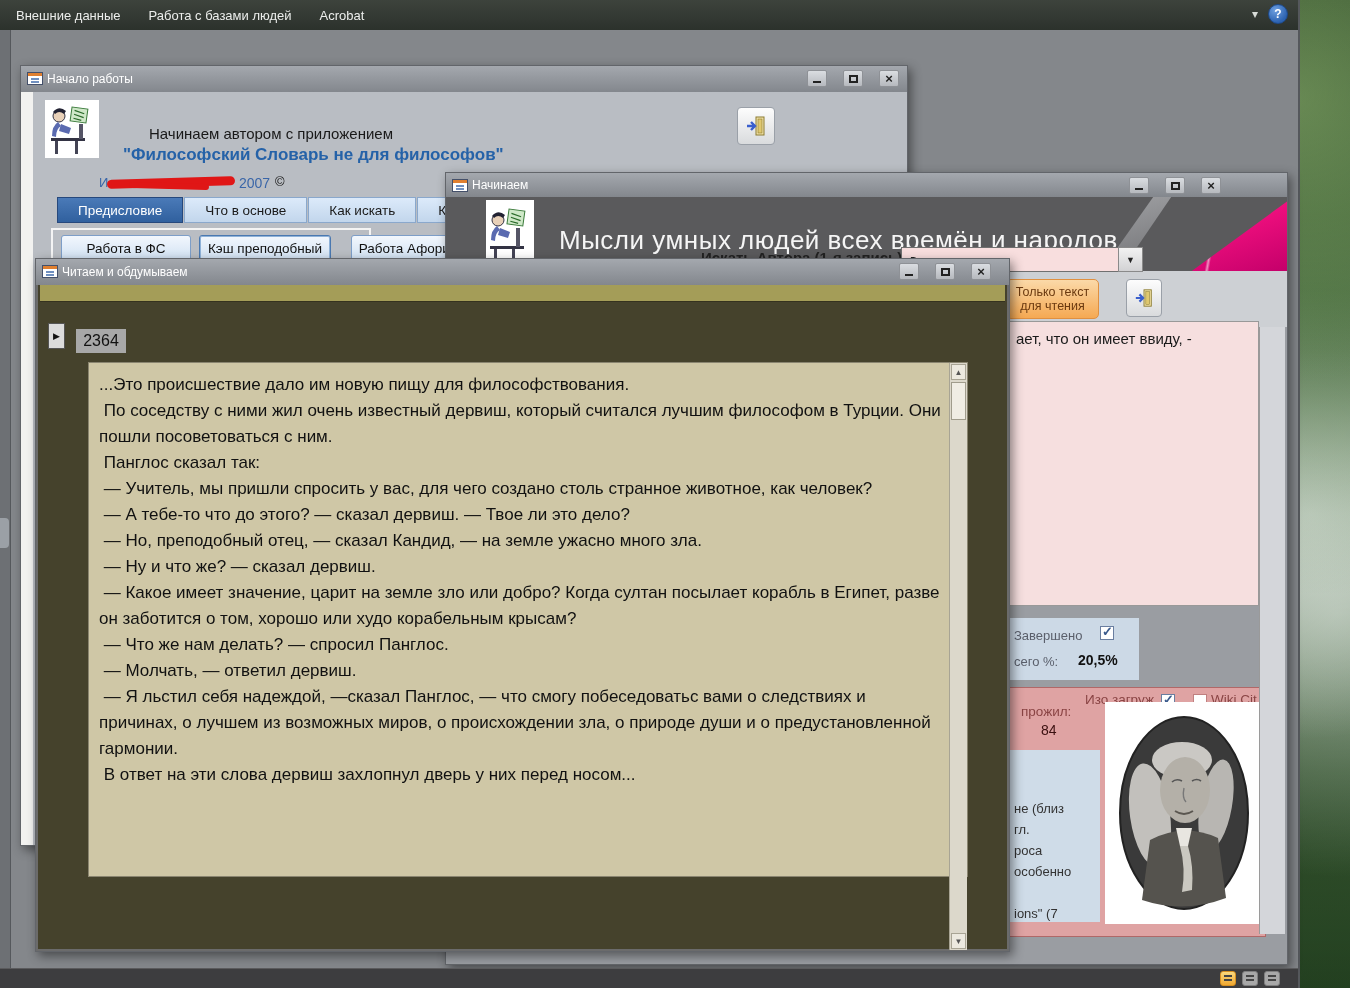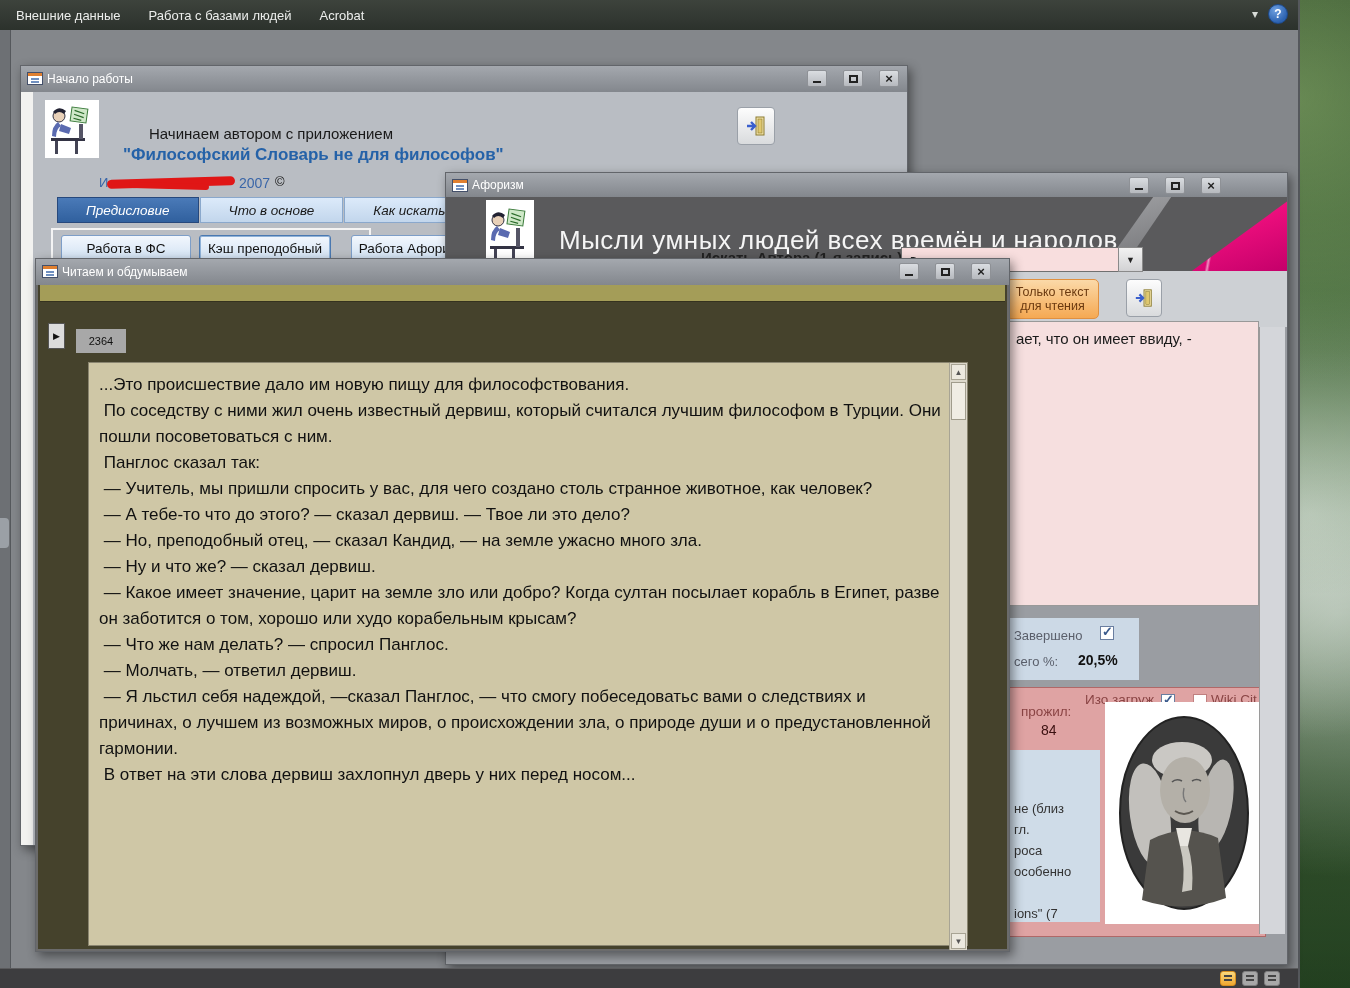--- a/index.html
+++ b/index.html
@@ -67,22 +67,22 @@
   .author-row { position:absolute; left:66px; top:82px; height:16px; font-size:13px; color:#3a66a8; }
   .author-prefix { position:absolute; left:0; top:1px; }
   .scribble { position:absolute; left:8px; top:4px; width:128px; height:9px; background:#e01616; border-radius:5px; transform:rotate(-1.6deg); }
   .scribble2 { position:absolute; left:30px; top:9px; width:80px; height:6px; background:#e01616; border-radius:4px; transform:rotate(1.4deg); }
   .author-year { position:absolute; left:140px; top:1px; color:#3a66a8; font-size:14px; }
   .author-copy { position:absolute; left:176px; top:0; color:#111; font-size:13px; }
   .exit-btn { position:absolute; width:38px; height:38px; border:1px solid #9aa0a8; border-radius:4px;
     background:linear-gradient(#fdfdfd,#d9dbdd); display:flex; align-items:center; justify-content:center; }
   .exit-btn-start { left:704px; top:15px; }
   .start-tabs { position:absolute; left:24px; top:105px; display:flex; }
-  .stab { height:26px; padding:0 28px; font-size:13.5px; display:flex; align-items:center; margin-right:1px;
-    background:linear-gradient(#dceafa,#c2d6ec); border:1px solid #8aa8cc; color:#1a1a1a;font-style:italic; }
+  .stab { height:26px; padding:0 20px; font-size:13.5px; display:flex; align-items:center; margin-right:1px;
+    background:linear-gradient(#dceafa,#c2d6ec); border:1px solid #8aa8cc; color:#1a1a1a; }
   .stab.active { background:linear-gradient(#4a7ab8,#30609e); color:#fff; border-color:#26487c; }
   .btn-group { position:absolute; left:18px; top:136px; width:320px; height:40px; border:2px solid #f4f4f4; }
   .blue-btn { position:absolute; height:27px; border:1px solid #7d9ec8; border-radius:3px; font-size:13.5px;
     background:linear-gradient(#f2f7fd,#cfe0f2); display:flex; align-items:center; justify-content:center; color:#111;text-align:center; }
   .bb1 { left:28px; top:143px; width:130px; }
   .bb2 { left:166px; top:143px; width:132px; border-color:#4a78b0; box-shadow:0 0 0 1px #8fb2d8 inset; }
   .bb3 { left:318px; top:143px; width:122px; }
   .blue-strip { position:absolute; left:20px; top:181px; width:212px; height:13px; background:#2d5d9d; }
 
   
@@ -140,22 +140,22 @@
     display:flex; align-items:center; justify-content:center; }
   .main-right-strip { position:absolute; right:2px; top:130px; width:26px; bottom:30px; background:#d4d6da; border-left:1px solid #9a9a9a; }
 
   
   .win-reader { left:35px; top:258px; width:975px; height:694px; background:#45422c; z-index:30; }
   .reader-body { position:absolute; left:0; top:26px; right:0; bottom:0; background:#45422c; border:2px solid #6b6b6b; border-top:none; }
   .olive-strip { position:absolute; left:2px; top:0; right:2px; height:17px; background:#a49d58; border-bottom:1px solid #35321f; }
   .rec-selector { position:absolute; left:10px; top:38px; width:17px; height:26px; background:#dcdcdc; border:1px solid #555;
     display:flex; align-items:center; justify-content:center; font-size:9px; color:#111; }
   .rec-id { position:absolute; left:38px; top:44px; width:50px; height:24px; background:#a8a8a8; color:#111;
-    font-size:11px; display:flex; align-items:center; justify-content:center; }
-  .reader-text { position:absolute; left:50px; top:77px; width:880px; height:584px; background:#cfc7a6; border:1px solid #8a8570;
+    font-size:16px; display:flex; align-items:center; justify-content:center; }
+  .reader-text { position:absolute; left:50px; top:77px; width:880px; height:515px; background:#cfc7a6; border:1px solid #8a8570;
     font-size:17px; line-height:26px; color:#111; padding:9px 26px 9px 10px; white-space:pre-wrap; overflow:hidden; }
   .scrollbar { position:absolute; left:911px; top:78px; width:18px; height:587px; background:#dcd8cb; border-left:1px solid #a8a494; }
   .sb-btn { position:absolute; left:1px; width:15px; height:16px; background:#ece9df; border:1px solid #a8a494;
     display:flex; align-items:center; justify-content:center; font-size:8px; color:#555; }
   .sb-up { top:1px; } .sb-down { bottom:1px; }
   .sb-thumb { position:absolute; left:1px; top:19px; width:15px; height:38px; background:#f0ede4; border:1px solid #a09c8c; }
 
   .label-txt { white-space:nowrap; }
 </style>
 </head>
@@ -236,21 +236,21 @@
           <div class="blue-btn bb1">Работа в ФС</div>
           <div class="blue-btn bb2">Кэш преподобный</div>
           <div class="blue-btn bb3">Работа Афоризм</div>
           <div class="blue-strip"></div>
         </div>
       </div>
 
       <div class="win win-main" style="top:142px;">
         <div class="titlebar">
           <div class="form-icon"></div>
-          <span>Афоризм</span>
+          <span>Начинаем</span>
           <div class="tb-btns" style="right:66px;">
             <div class="tb-btn">
                 <span class="gl-min"></span>
               </div>
             <div class="tb-btn">
                 <span class="gl-max"></span>
               </div>
             <div class="tb-btn">×</div>
           </div>
         </div>

